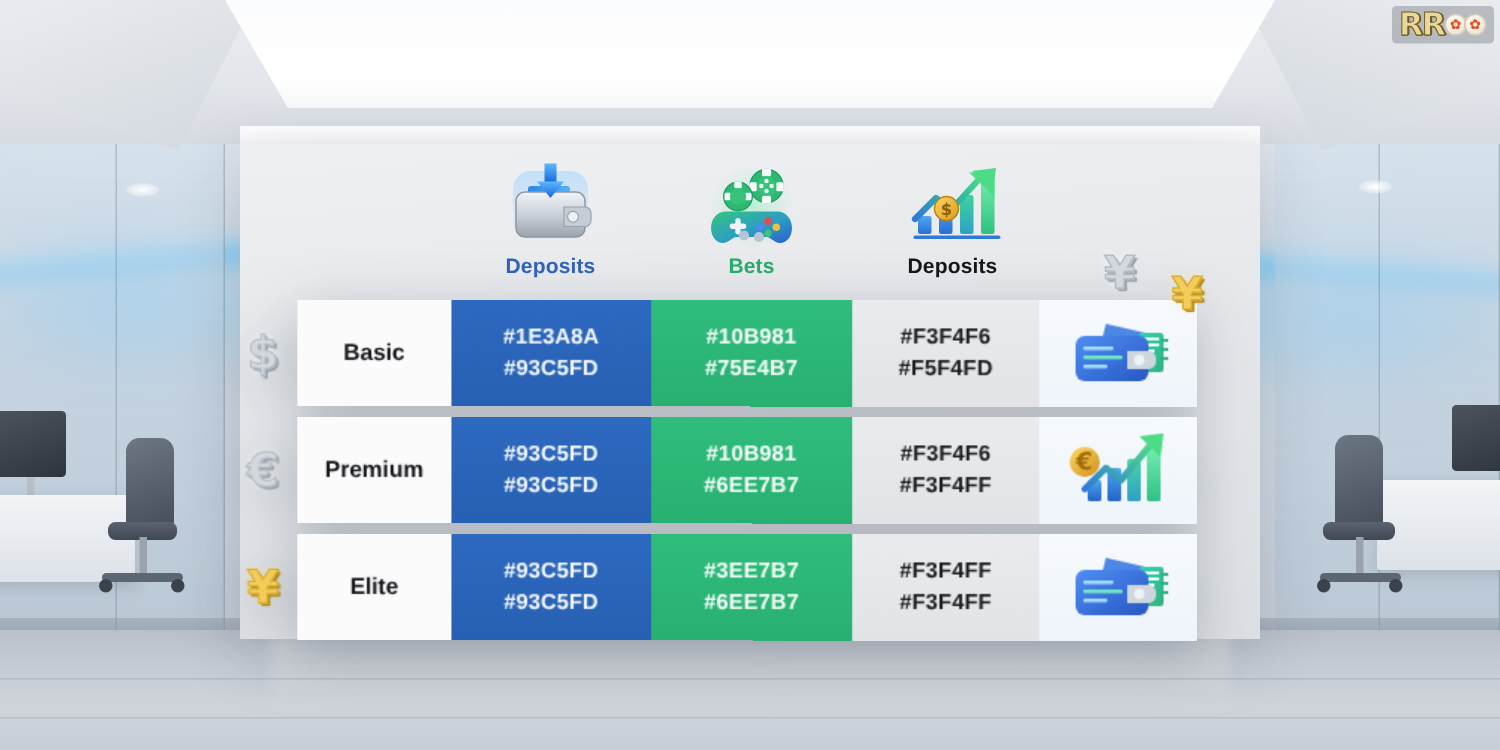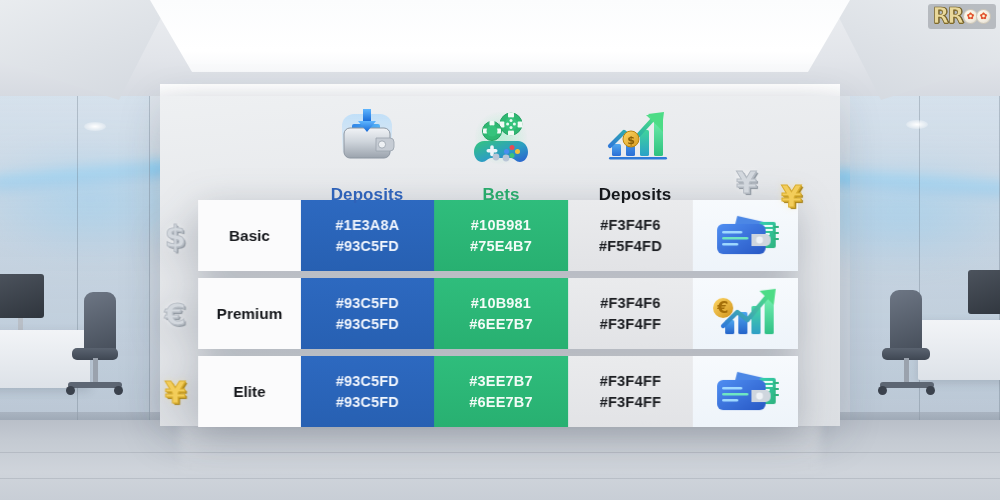--- a/index.html
+++ b/index.html
@@ -204,21 +204,21 @@
     -webkit-text-stroke:1px #d9ae33;
   }
 
   
   #headers { position:absolute; left:196px; top:108px; width:600px; height:88px; z-index:22; }
   .hdr {
     position:absolute; top:0; width:134px;
     display:flex; flex-direction:column; align-items:center; gap:3px;
   }
   .hdr-icon { width:62px; height:58px; position:relative; }
-  .hdr-label { font-size:17px; font-weight:bold; letter-spacing:.1px;margin-top:16px; }
+  .hdr-label { font-size:14px; font-weight:bold; letter-spacing:.1px; }
 
   
   .float-sym {
     position:absolute; z-index:23;
     font-size:30px; line-height:30px; font-weight:bold;
     font-family:"DejaVu Sans", sans-serif;
   }
 
   svg { display:block; }
 </style>

